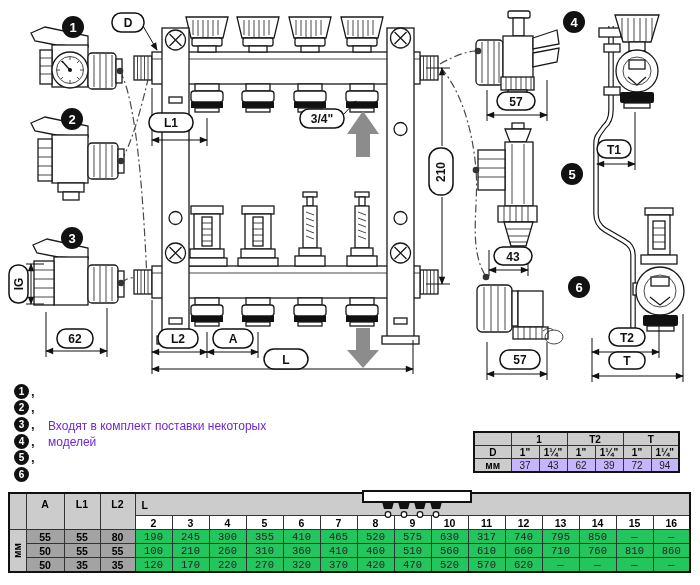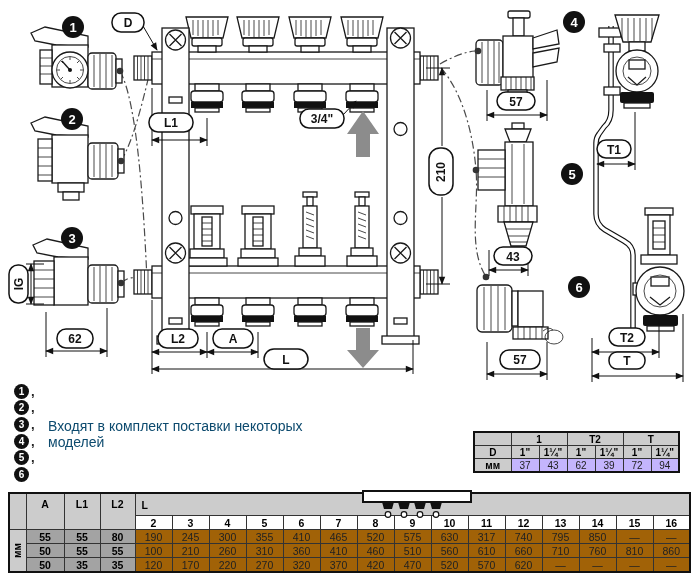--- a/index.html
+++ b/index.html
@@ -14,34 +14,34 @@
   .dd{stroke:#4a4a4a;stroke-width:1.2;fill:none;stroke-dasharray:8 3 2 3;}
   .lblbox{fill:#fff;stroke:#111;stroke-width:1.5;}
   .lbltxt{font:bold 12px "Liberation Sans",sans-serif;fill:#111;text-anchor:middle;}
   .cotxt{font:bold 13px "Liberation Sans",sans-serif;fill:#fff;text-anchor:middle;}
   .garr{fill:#8c8c8c;}
   .legend{position:absolute;left:14px;top:383px;}
   .legend-row{height:16.6px;display:flex;align-items:center;}
   .badge{width:15px;height:15px;border-radius:50%;background:#111;color:#fff;
          font-size:10px;font-weight:bold;display:flex;align-items:center;justify-content:center;}
   .comma{font-weight:bold;color:#222;margin-left:2px;font-size:13px;}
-  .legend-text{position:absolute;left:48px;top:418px;font-size:14px;color:#0c4a6e;line-height:16px;}
+  .legend-text{position:absolute;left:48px;top:418px;font-size:12px;color:#6d28d9;line-height:16px;}
   table{border-collapse:collapse;}
   .rt{position:absolute;left:473px;top:431px;border:2px solid #111;table-layout:fixed;}
   .rt td{border:1px solid #333;font-size:10px;text-align:center;height:12px;padding:0;overflow:hidden;}
   .rt td.hd{background:#ccc;font-weight:bold;}
   .rt td.val{background:#c4b5fd;font-weight:normal;color:#222;}
   .bt{position:absolute;left:8px;top:492px;border:2px solid #111;table-layout:fixed;}
   .bt td{border:1px solid #333;font-size:10.5px;text-align:center;padding:0;height:13px;overflow:hidden;}
   .bt td.hd{background:#ccc;font-weight:bold;}
   .bt td.topcell{vertical-align:top;padding-top:4px;}
   .bt td.lhd{text-align:left;padding-left:6px;height:21px;}
   .bt td.num{font-weight:bold;background:#fff;}
   .bt td.abc{font-weight:bold;background:#a3a3a3;}
-  .bt td.val{font-weight:normal;color:#222;background:#a16207;}
+  .bt td.val{font-weight:normal;color:#222;background:#22c55e;font-family:Liberation Mono, monospace;}
   .mmcell{background:#ccc;}
   .mmrot{transform:rotate(-90deg);font-weight:bold;font-size:10px;}
   .picto{position:absolute;left:360px;top:488px;z-index:3;}
 </style>
 </head>
 <body>
 
 <div class="page">
 
 <svg class="drawing" width="700" height="390" viewBox="0 0 700 390">

